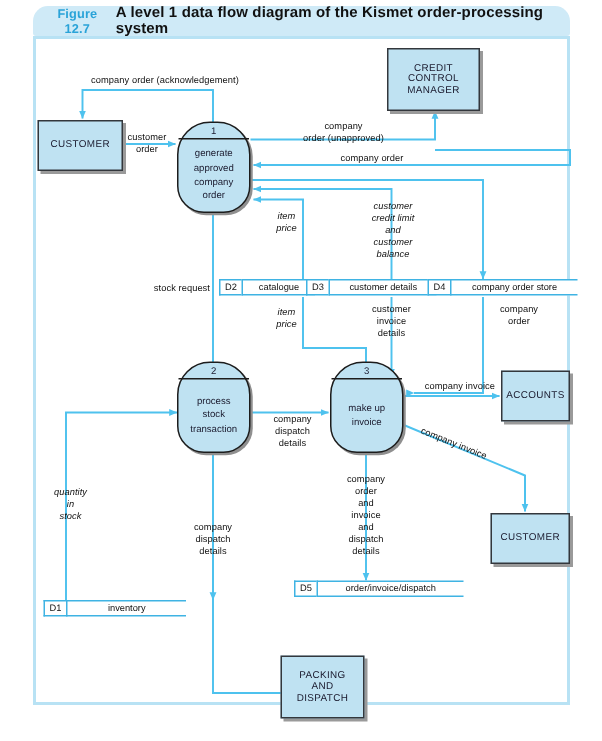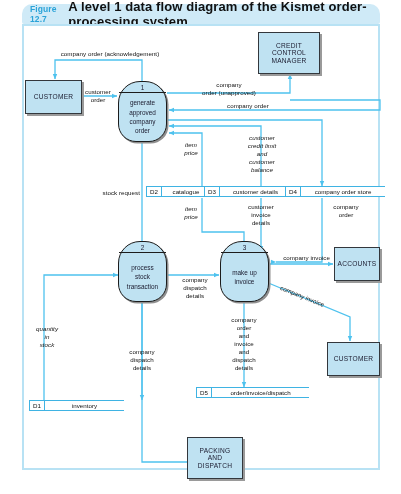--- a/index.html
+++ b/index.html
@@ -9,22 +9,22 @@
     -webkit-font-smoothing:antialiased;
   }
   #page{position:relative;width:401px;height:494px;background:#ffffff;}
 
   
   #title-bar{
     position:absolute;left:22px;top:4px;width:358px;height:20px;
     background:#cfeaf7;border-radius:10px 10px 2px 2px;
     display:flex;align-items:center;padding-left:8px;box-sizing:border-box;
   }
-  #fig-num{color:#2aa3d8;font-size:8.5px;font-weight:bold;letter-spacing:.1px;}
-  #fig-cap{color:#111;font-size:13px;font-weight:bold;margin-left:4px;letter-spacing:.1px;}
+  #fig-num{color:#2aa3d8;font-size:8.5px;font-weight:bold;letter-spacing:.1px;text-align:center;}
+  #fig-cap{color:#111;font-size:10px;font-weight:bold;margin-left:4px;letter-spacing:.1px;}
 
   
   #frame{
     position:absolute;left:22px;top:24px;width:358px;height:446px;
     border:2px solid #b8e2f4;background:#ffffff;box-sizing:border-box;
   }
 
   
   #flows{position:absolute;left:0;top:0;width:401px;height:494px;}
 

